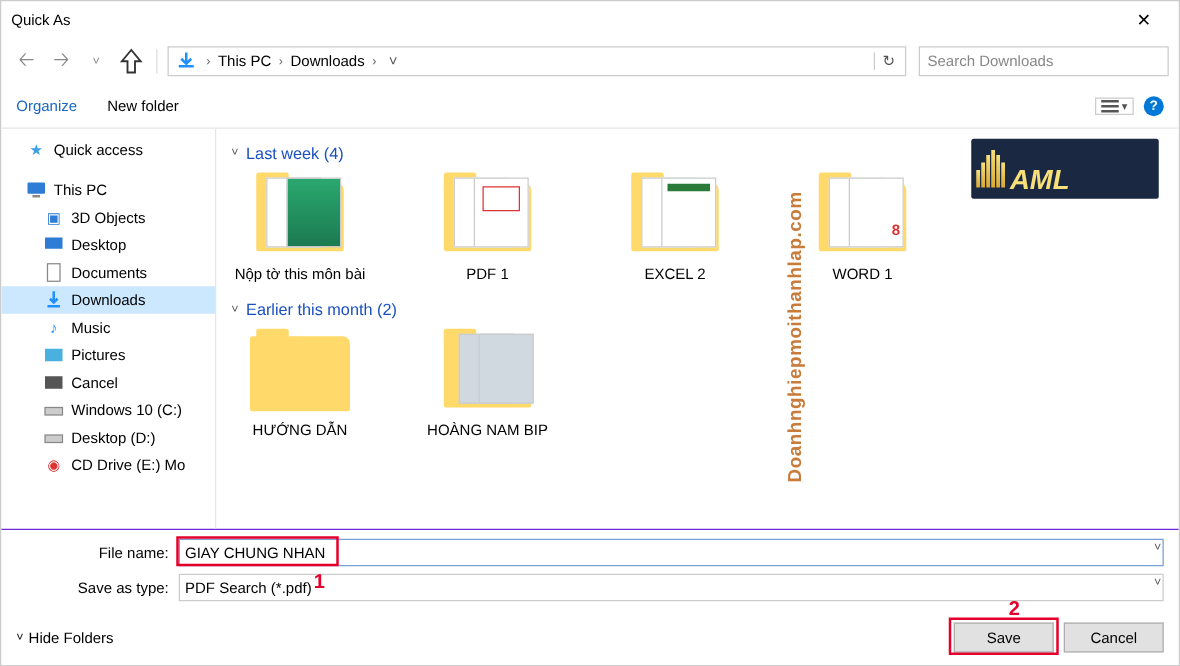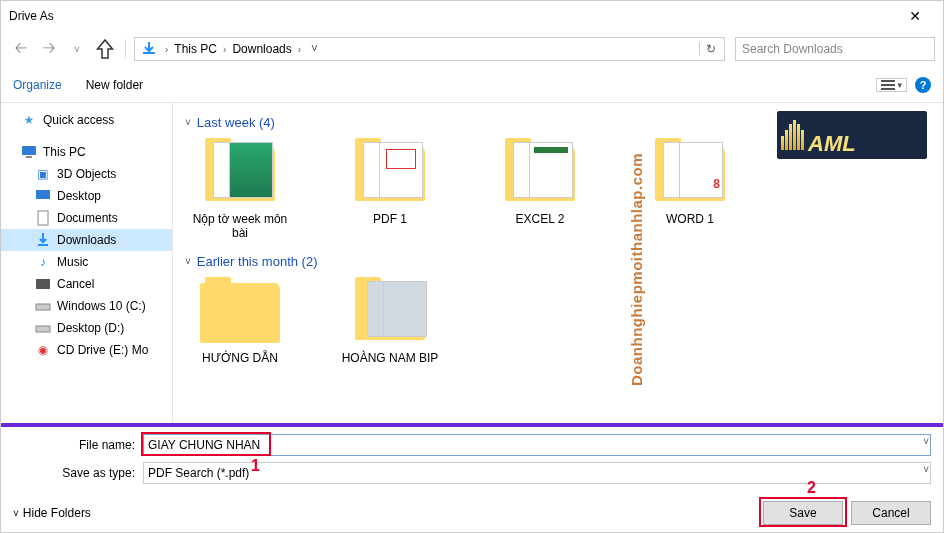--- a/index.html
+++ b/index.html
@@ -40,21 +40,21 @@
 .group-hdr { font-size: 13px; color: #1a4fc0; margin: 4px 0 8px 0; display: flex; align-items: center; gap: 6px; }
 .group-hdr .chev { color: #555; font-size: 10px; }
 .items { display: flex; gap: 40px; flex-wrap: wrap; }
 .item { width: 110px; display: flex; flex-direction: column; align-items: center; }
 .thumb { width: 90px; height: 70px; position: relative; margin-bottom: 4px; }
 .folder-back { position: absolute; width: 70px; height: 55px; background: #ffd96a; border-radius: 2px 6px 2px 2px; top: 8px; left: 10px; }
 .folder-tab { position: absolute; width: 26px; height: 10px; background: #ffd96a; border-radius: 2px 2px 0 0; top: 0; left: 10px; }
 .doc-sheet { position: absolute; width: 44px; height: 56px; background: #fff; border: 1px solid #ccc; top: 4px; }
 .item-label { font-size: 12px; text-align: center; line-height: 14px; }
 
-.footer { border-top: 4px solid #6d28d9; padding: 6px 12px 4px 12px; }
+.footer { border-top: 1px solid #6d28d9; padding: 6px 12px 4px 12px; }
 .field-row { display: flex; align-items: center; height: 24px; margin-bottom: 4px; }
 .field-label { width: 130px; text-align: right; padding-right: 8px; font-size: 12px; }
 .field-input { flex: 1; height: 22px; position: relative; }
 .field-input input, .field-input .combo { width: 100%; height: 100%; border: 1px solid #7a9fd4; padding: 0 4px; font-size: 12px; background: #fff; }
 .field-input .combo { display: flex; align-items: center; border: 1px solid #ccc; }
 .field-input .dd { position: absolute; right: 2px; top: 2px; font-size: 10px; color: #555; }
 .redbox { position: absolute; border: 2px solid #e4002b; pointer-events: none; }
 
 .btnrow { display: flex; align-items: center; padding: 8px 12px; }
 .hidef { font-size: 12px; display: flex; align-items: center; gap: 4px; }
@@ -66,21 +66,21 @@
 .logo .bars { display: flex; gap: 1px; align-items: flex-end; height: 30px; }
 .logo .bars div { width: 3px; background: linear-gradient(#f7e07a,#d9a830); }
 .logo .txt { color: #f7e07a; font-weight: bold; font-size: 22px; margin-left: 4px; font-style: italic; margin-top: 17px; }
 
 .marker { position: absolute; color: #e4002b; font-weight: bold; font-size: 16px; }
 </style>
 </head>
 <body>
 
 <div class="titlebar">
-  <span class="title">Drive As</span>
+  <span class="title">Quick As</span>
   <span class="close">✕</span>
 </div>
 
 <div class="addressbar">
   <div class="navbtn">🡠</div>
   <div class="navbtn">🡢</div>
   <div class="navbtn" style="font-size:10px;color:#888;">˅</div>
   <div class="navbtn active">
       <svg viewBox="0 0 16 16">
         <path d="M8 2 L3 8 H6 V14 H10 V8 H13 Z" fill="none" stroke="#333" stroke-width="1"></path>
@@ -167,20 +167,28 @@
         </span>
         <span>Downloads</span>
       </div>
     <div class="navitem sub">
         <span class="icn" style="color:#1e90ff;">♪</span>
         <span>Music</span>
       </div>
     <div class="navitem sub">
         <span class="icn">
           <svg viewBox="0 0 16 16">
+            <rect x="1" y="3" width="14" height="10" fill="#4ab0e0"></rect>
+          </svg>
+        </span>
+        <span>Pictures</span>
+      </div>
+    <div class="navitem sub">
+        <span class="icn">
+          <svg viewBox="0 0 16 16">
             <rect x="1" y="3" width="14" height="10" fill="#555"></rect>
           </svg>
         </span>
         <span>Cancel</span>
       </div>
     <div class="navitem sub">
         <span class="icn">
           <svg viewBox="0 0 16 16">
             <rect x="1" y="6" width="14" height="6" fill="#ccc" stroke="#888"></rect>
           </svg>
@@ -207,21 +215,21 @@
       <span>Last week (4)</span>
     </div>
     <div class="items">
       <div class="item">
         <div class="thumb">
             <div class="folder-tab"></div>
             <div class="folder-back"></div>
             <div class="doc-sheet" style="left:18px;"></div>
             <div class="doc-sheet" style="left:34px;background:linear-gradient(#2aa86f,#1c7a50);"></div>
           </div>
-        <div class="item-label">Nộp tờ week môn bài</div>
+        <div class="item-label">Nộp tờ this môn bài</div>
       </div>
       <div class="item">
         <div class="thumb">
             <div class="folder-tab"></div>
             <div class="folder-back"></div>
             <div class="doc-sheet" style="left:18px;"></div>
             <div class="doc-sheet" style="left:34px;">
               <div style="margin:6px;height:20px;border:1px solid #d33;"></div>
             </div>
           </div>

